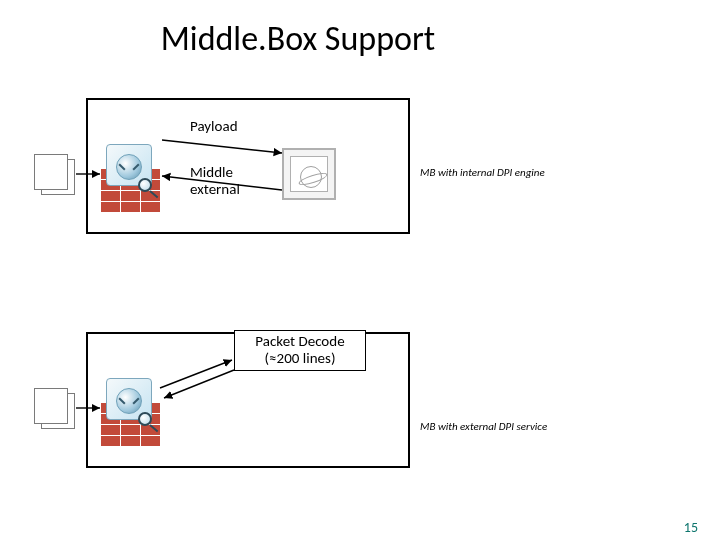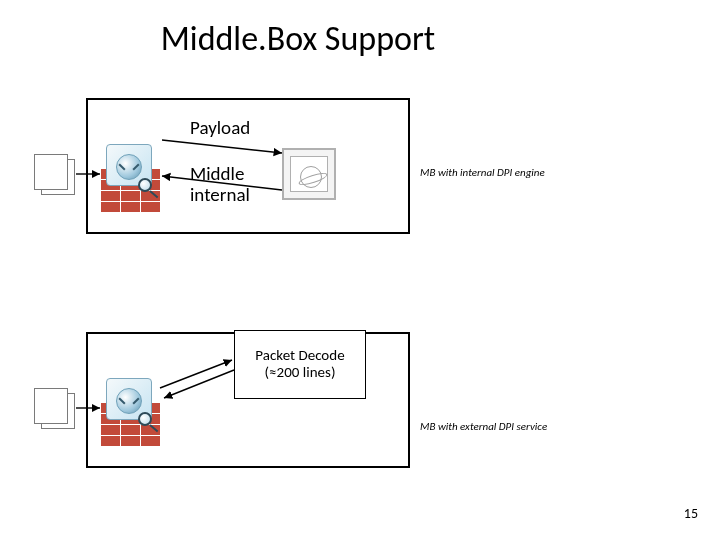--- a/index.html
+++ b/index.html
@@ -138,41 +138,41 @@
     left: -3px; top: 8px;
     width: 28px; height: 6px;
     border: 1px solid #a0a0a0;
     border-radius: 50%;
     transform: rotate(-18deg);
   }
   .label-box {
     position: absolute;
     background: #fff;
     border: 1px solid #000;
-    padding: 16px 6px;
+    padding: 2px 6px;
     font-size: 15px;
     line-height: 1.15;
     text-align: center;
   }
   .t-label {
     position: absolute;
-    font-size: 19px;
+    font-size: 15px;
     line-height: 1.1;
   }
   .caption {
     position: absolute;
     font-size: 11px;
     font-style: italic;
   }
   .slidenum {
     position: absolute;
     right: 22px;
-    bottom: 18px;
+    bottom: 4px;
     font-size: 14px;
-    color: #000000;
+    color: #0f766e;
   }
   svg.wire {
     position: absolute;
     overflow: visible;
     pointer-events: none;
   }
 </style>
 </head>
 <body>
 
@@ -194,21 +194,21 @@
 
 <div class="dpi-engine" style="left:282px; top:148px;">
   <div class="inner"></div>
   <div class="orbit"></div>
 </div>
 
 <div class="t-label" style="left:190px; top:118px;"><span>Payload</span></div>
 
 <div class="t-label" style="left:190px; top:164px;">
   <span>Middle</span><br>
-  <span>internal</span>
+  <span>external</span>
 </div>
 
 <div class="caption" style="left:420px; top:166px;">MB with internal DPI engine</div>
 
 <svg class="wire" style="left:0; top:0; width:720px; height:540px;">
   <defs>
     <marker id="ah" markerWidth="8" markerHeight="8" refX="6" refY="3" orient="auto">
       <path d="M0,0 L6,3 L0,6 Z" fill="#000"></path>
     </marker>
   </defs>

